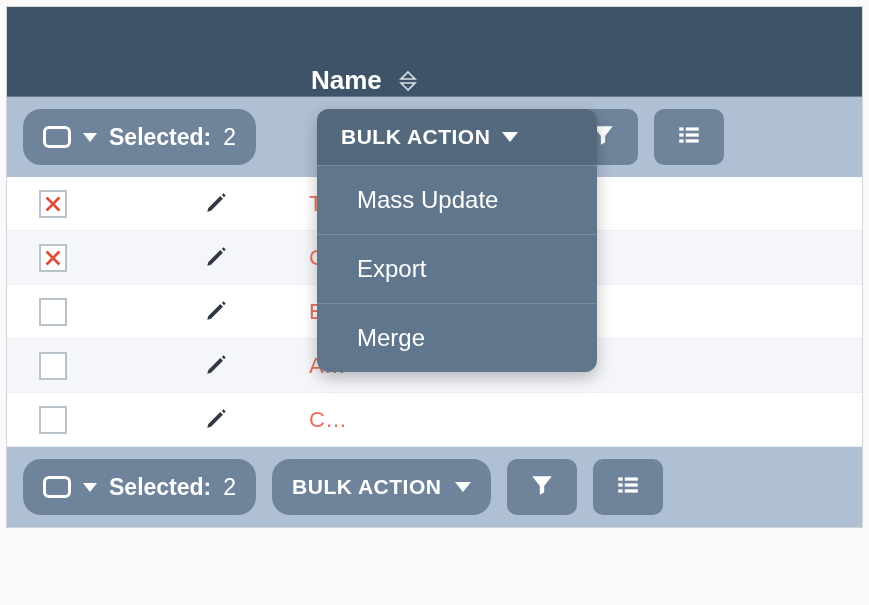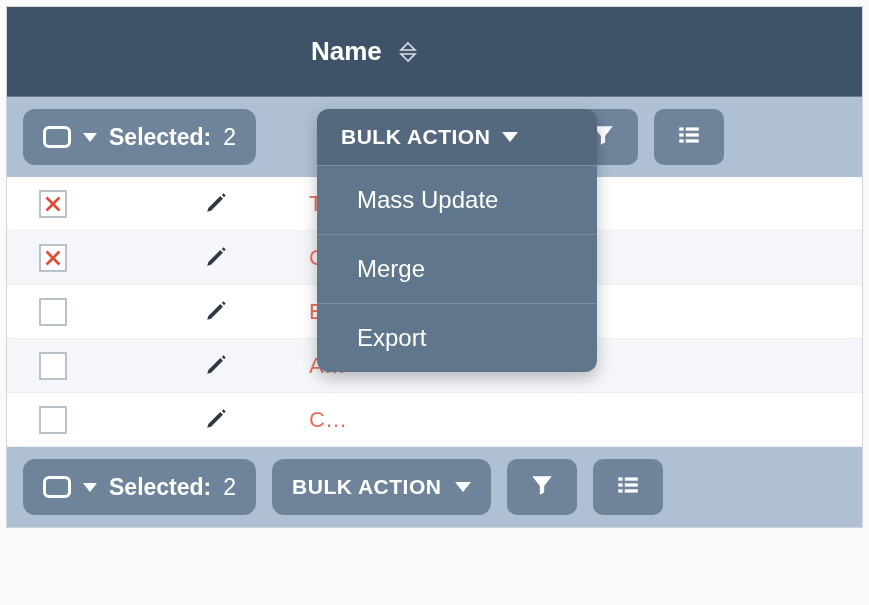--- a/index.html
+++ b/index.html
@@ -12,21 +12,21 @@
     width: 857px;
     border: 1px solid #d0d4d9;
     background: #fff;
   }
   
   .thead {
     display: flex;
     background: #3e5368;
     color: #fff;
     height: 90px;
-    align-items: center;
+    align-items: flex-end;
     border-bottom: 1px solid #6b7c8e;
   }
   .th {
     display: flex;
     align-items: center;
     padding: 0 24px;
     font-size: 26px;
     font-weight: 600;
     border-right: 1px solid #6b7c8e;
   }
@@ -39,21 +39,21 @@
     display: flex;
     background: #b0c0d4;
     padding: 12px 16px;
     gap: 16px;
     align-items: center;
     position: relative;
   }
   .pill {
     background: #6f849b;
     color: #fff;
-    border-radius: 12px;
+    border-radius: 18px;
     display: flex;
     align-items: center;
     height: 56px;
     padding: 0 20px;
     font-size: 23px;
     font-weight: 600;
     gap: 12px;
     cursor: pointer;
     text-align: right;
   }
@@ -197,22 +197,22 @@
           </svg>
       </span>
     </div>
 
     <div class="dropdown">
       <div class="dd-head">
         <span>Bulk Action</span>
         <span class="caret-down"></span>
       </div>
       <div class="dd-item">Mass Update</div>
+      <div class="dd-item">Export</div>
       <div class="dd-item">Merge</div>
-      <div class="dd-item">Export</div>
     </div>
   </div>
 
   <div class="tbody">
 
     <div class="trow">
       <div class="td col-check">
         <div class="rowcheck checked">
           <svg viewBox="0 0 24 24">
               <path d="M5 5 L19 19 M19 5 L5 19" stroke="#e04e3a" stroke-width="3" fill="none"></path>

